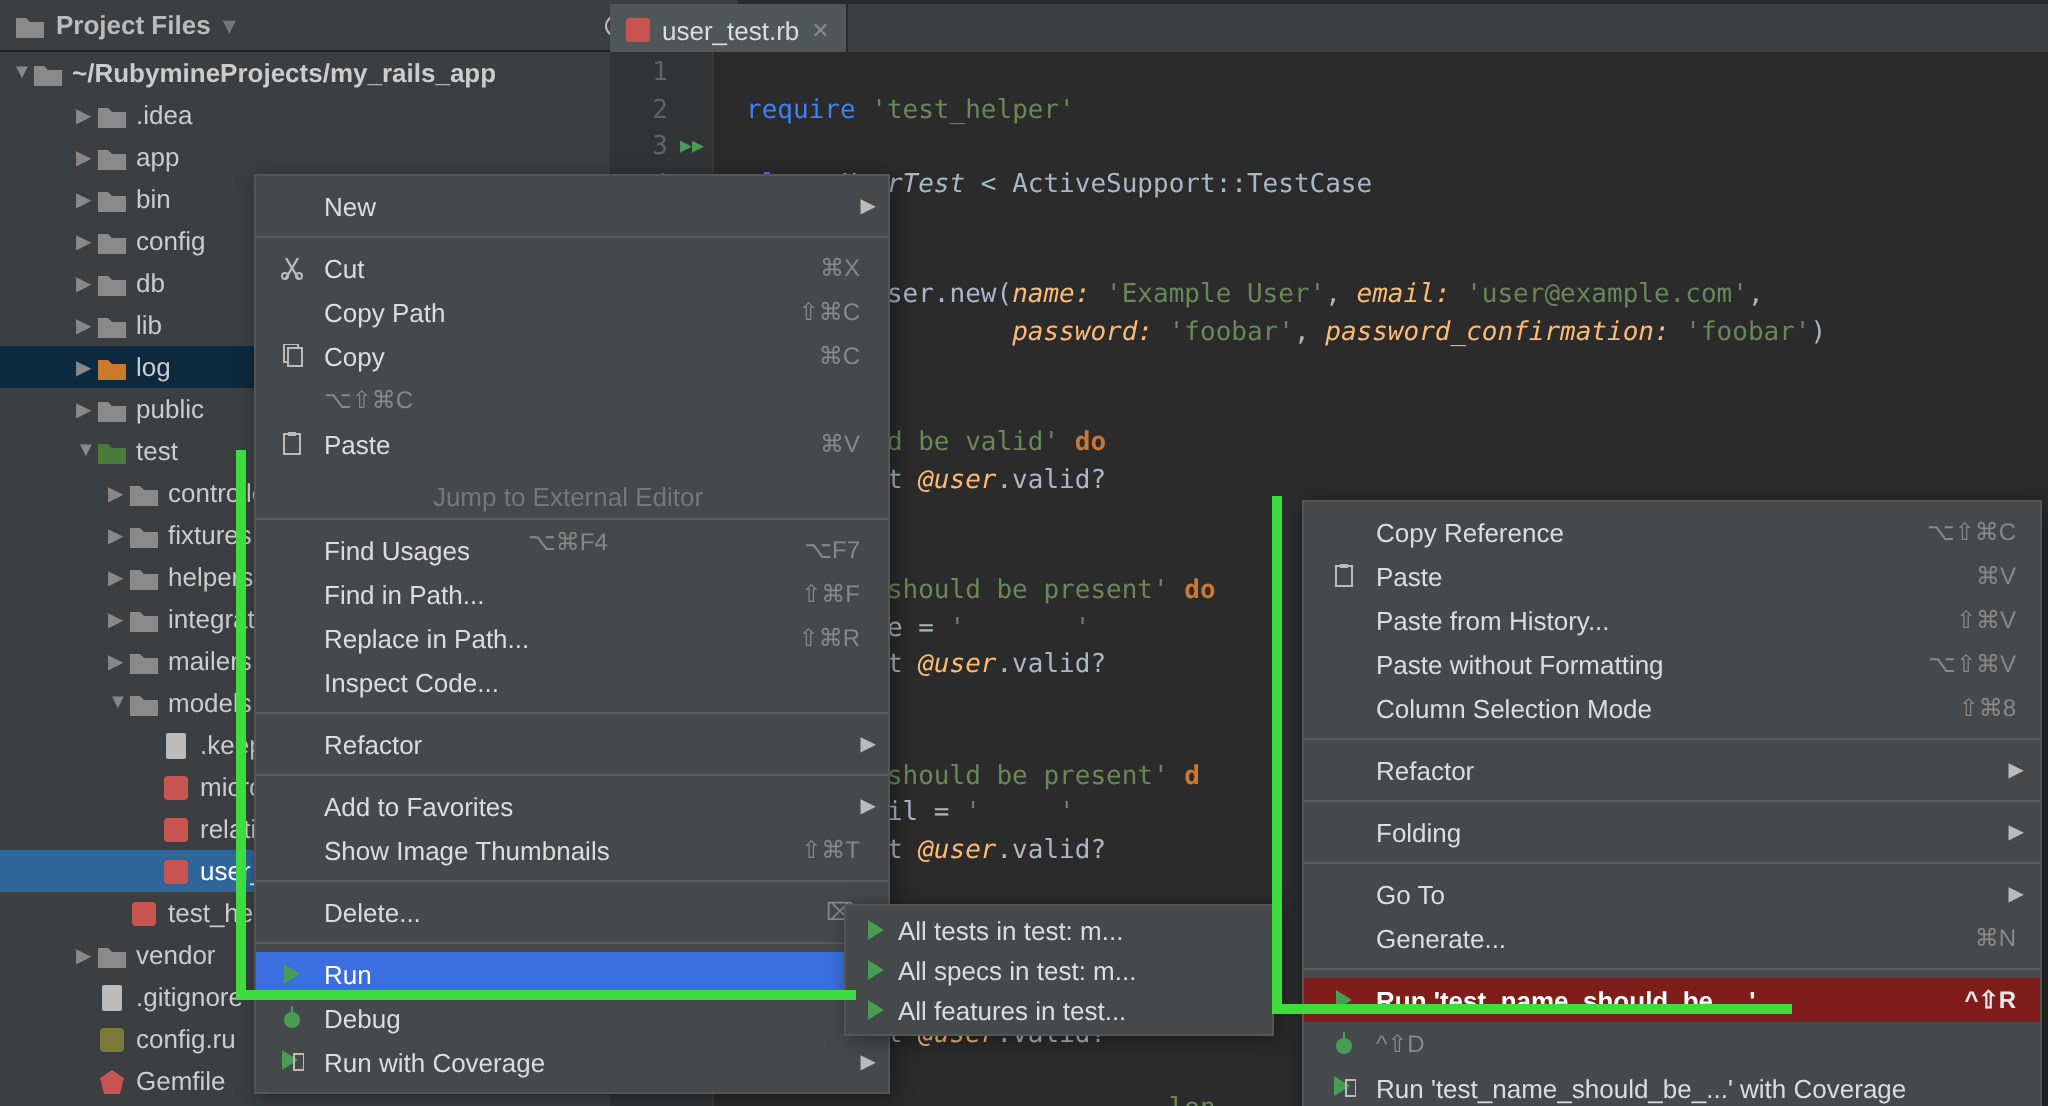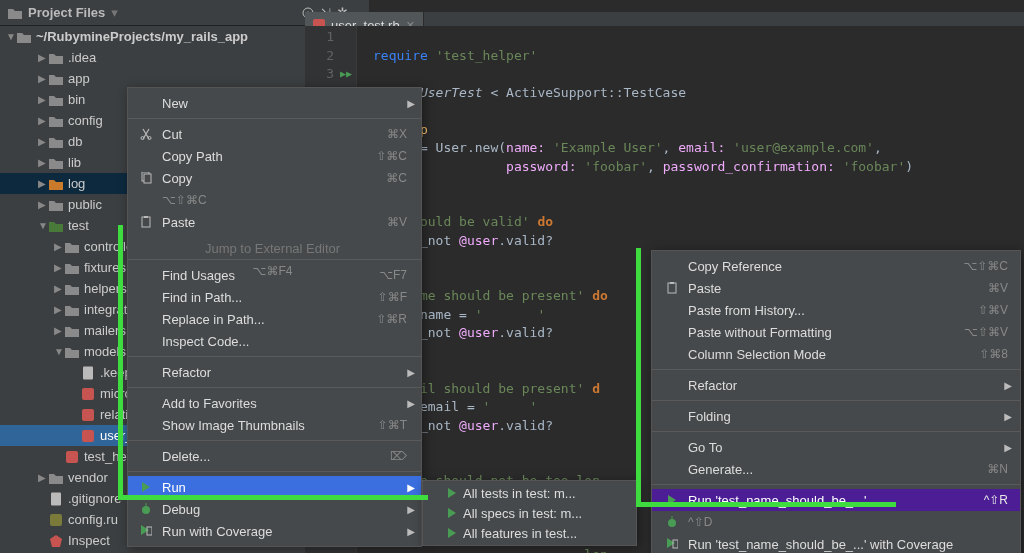--- a/index.html
+++ b/index.html
@@ -50,21 +50,21 @@
   .tree-row .arrow { width: 10px; display: inline-block; color: #888; font-size: 10px; }
   .tree-row .fico { width: 16px; height: 16px; margin-right: 4px; display: inline-flex; align-items:center; justify-content:center; }
   .tree-row.selected { background: #0d293e; }
   .tree-row.sel2 { background: #2f6599; color: #fff; }
   .folder-svg { fill: #8a8a8a; }
   .folder-orange { fill: #c97a2b; }
   .folder-test { fill: #4a7a3a; }
   
   .editor-tabs {
     position: absolute;
-    top: 12px; left: 305px; right: 0; height: 26px;
+    top: 2px; left: 305px; right: 0; height: 26px;
     background: #3c3f41;
     border-bottom: 1px solid #5eead4;
     display: flex;
   }
   .editor-tab {
     background: #515658;
     border-right: 1px solid #2b2b2b;
     height: 26px;
     display: flex; align-items: center;
     padding: 0 8px; gap: 6px;
@@ -89,21 +89,21 @@
     text-align: right;
     padding-right: 22px;
     padding-top: 2px;
   }
   .gutter .ln { height: 18.5px; }
   .code { position:absolute; left: 52px; right:0; top:0; bottom:0; padding-top:2px; padding-left: 16px; white-space: pre; }
   .kw { color: #3b82f6; }
   .kw-bold { color: #cc7832; font-weight: bold; }
   .cls { color: #a9b7c6; font-style: italic; }
   .str { color: #6a8759; }
-  .sym { color:#f0abfc; }
+  .sym { color:#fdba74;font-style:italic; }
   .func { color:#ffc66d; }
   .play-gutter { position:absolute; left:35px; color:#499c54; font-size:10px; }
 
   
   .menu {
     position: absolute;
     background: #46494b;
     border: 1px solid #555;
     box-shadow: 2px 2px 10px rgba(0,0,0,0.4);
     padding: 4px 0;
@@ -134,21 +134,21 @@
     box-shadow:2px 2px 10px rgba(0,0,0,0.4);
     padding:2px 0;
   }
   .submenu .sitem { height:20px; display:flex; align-items:center; padding:0 10px; gap:6px; color:#ddd;}
 
   
   .menu2 { position:absolute; background:#46494b; border:1px solid #555; box-shadow:2px 2px 10px rgba(0,0,0,0.4); padding:4px 0; width:370px;}
   .menu2 .item { height:22px; display:flex; align-items:center; padding:0 12px; gap:8px; color:#ddd; }
   .menu2 .item .label { flex:1; white-space:nowrap; }
   .menu2 .item .shortcut { color:#888; font-size:12px; }
-  .menu2 .item.highlight { background:#4c1d95; color:#fff;}
+  .menu2 .item.highlight { background:#7f1d1d; color:#fff;font-weight:bold;}
   .menu2 .item.highlight .shortcut { color:#e8e8e8;}
   .menu2 hr { border:none; border-top:1px solid #5a5a5a; margin:4px 0;}
   .menu2 .item .submenu-arrow { position:absolute; right:8px; font-size:10px; color:#bbb;}
   .menu2 .item .mico { width:16px; display:inline-flex; align-items:center; justify-content:center;}
 
   
   .green-line { position:absolute; background:#3fdc3f; pointer-events:none; }
 
 </style>
 </head>
@@ -393,21 +393,21 @@
         </span>
         <span>config.ru</span>
       </div>
       <div class="tree-row" style="padding-left: 38px;">
         <span class="arrow"></span>
         <span class="fico">
           <svg width="12" height="12">
             <polygon points="6,0 12,4 10,12 2,12 0,4" fill="#c75450"></polygon>
           </svg>
         </span>
-        <span>Inspect</span>
+        <span>Gemfile</span>
       </div>
     </div>
 </div>
 
 <div class="editor-tabs">
   <div class="editor-tab">
     <span class="icon">
         <svg width="12" height="12">
           <rect width="12" height="12" fill="#c75450" rx="2"></rect>
         </svg>
@@ -451,21 +451,21 @@
 
   <span class="str">'name should not be too lon</span>
   ser.<span>name</span> = <span class="str">'a'</span> * <span style="color:#6897bb;">51</span>
   sert_not <span class="sym">@user</span>.valid?
 
                           <span class="str"> lon</span>
                     = 
   </div>
 </div>
 
-<div class="menu" id="ctx-menu" style="left:127px; top:87px; width:295px;">
+<div class="menu" id="ctx-menu" style="left:127px; top:87px; width:318px;">
     <div class="item">
       <span class="mico"></span>
       <span class="label">New</span>
       <span class="submenu-arrow">▶</span>
     </div>
     <hr>
     <div class="item">
       <span class="mico">
         <svg width="12" height="12" viewBox="0 0 12 12">
           <path d="M3 1l6 10M9 1L3 11" stroke="#bbb" stroke-width="1.2"></path>
@@ -578,21 +578,21 @@
         <svg width="12" height="12">
           <polygon points="1,0 9,5 1,10" fill="#499c54"></polygon>
           <rect x="7" y="2" width="5" height="8" fill="none" stroke="#bbb" stroke-width="1"></rect>
         </svg>
       </span>
       <span class="label">Run with Coverage</span>
       <span class="submenu-arrow">▶</span>
     </div>
   </div>
 
-<div class="submenu" id="run-submenu" style="left:422px; top:480px; width:215px;padding-left:14px;">
+<div class="submenu" id="run-submenu" style="left:422px; top:452px; width:215px;">
     <div class="sitem">
       <span class="mico"><svg width="10" height="10">
           <polygon points="1,0 9,5 1,10" fill="#499c54"></polygon>
         </svg></span>
       <span>All tests in test: m...</span>
     </div>
     <div class="sitem">
       <span class="mico"><svg width="10" height="10">
           <polygon points="1,0 9,5 1,10" fill="#499c54"></polygon>
         </svg></span>

